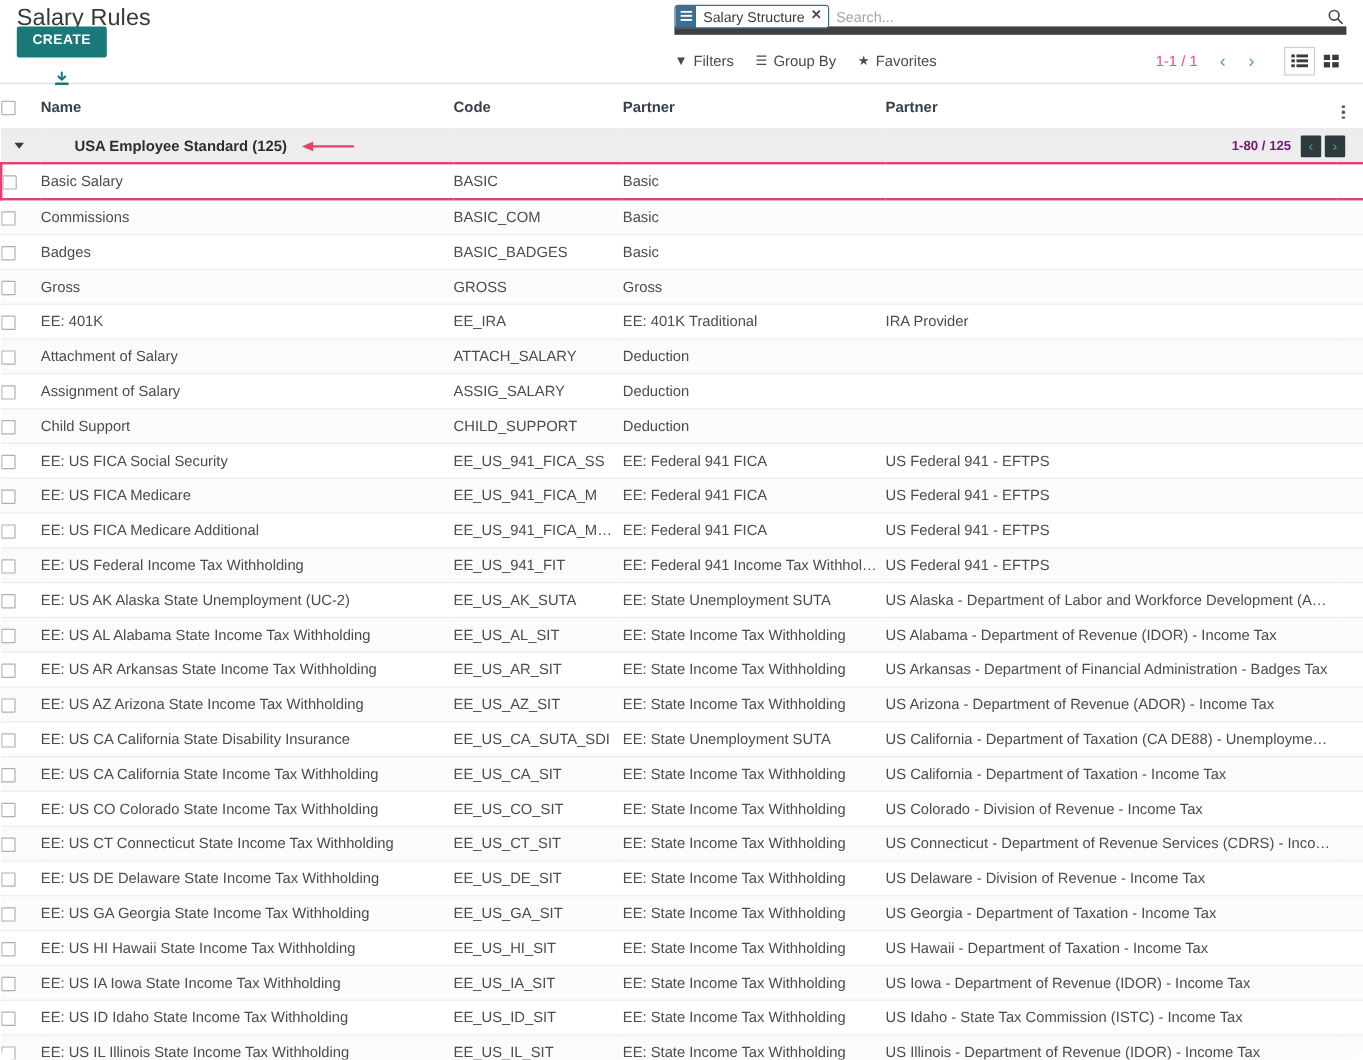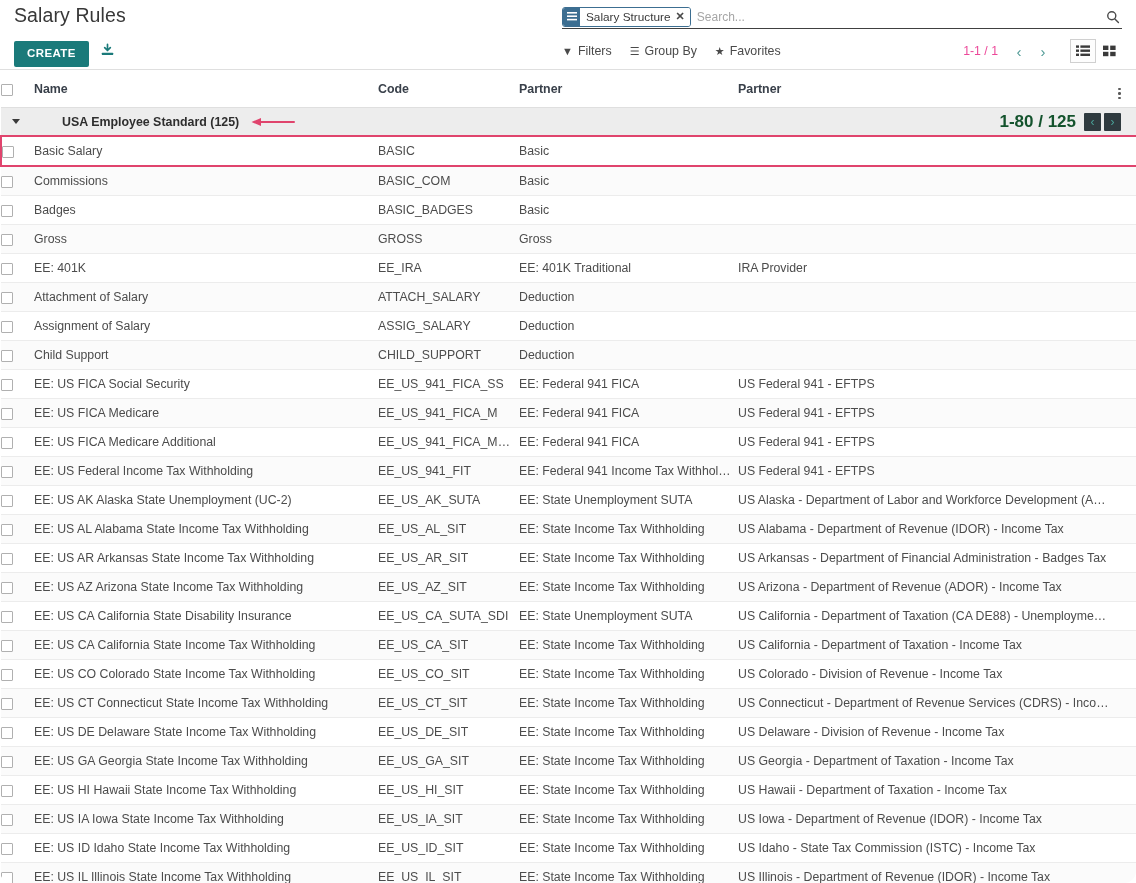--- a/index.html
+++ b/index.html
@@ -24,23 +24,25 @@
     position: absolute;
     left: 14px; top: 4px;
     font-size: 19.5px;
     color: #383838;
     font-weight: 400;
     letter-spacing: .1px;
   }
 
   .cp-buttons {
     position: absolute;
-    left: 14px; top: 41px;
-    display: flex;
+    left: 14px; top: 22px;
+    display: flex;
+    align-items: center;
     gap: 10px;
+    flex-direction: column;
   }
   .btn-create {
     background: #1a7a7a;
     color: #ffffff;
     border: none;
     font-family: "Liberation Sans", sans-serif;
     font-size: 11.5px;
     font-weight: 700;
     letter-spacing: .4px;
     padding: 7px 13px 7px 13px;
@@ -56,21 +58,21 @@
     color: #1a7a7a;
   }
   .btn-upload svg { display: block; }
 
   
   .searchview {
     position: absolute;
     left: 562px; top: 5px;
     right: 14px;
     height: 24px;
-    border-bottom: 1px solid #404040;
+    border-bottom: 7px solid #404040;
     display: flex;
     align-items: center;
   }
   .facet {
     display: flex;
     align-items: stretch;
     height: 20px;
     border-radius: 3px;
     overflow: hidden;
     border: 1px solid #3c6e91;
@@ -277,22 +279,22 @@
   }
   .group-pager {
     margin-left: auto;
     display: flex;
     align-items: center;
     gap: 3px;
     padding-right: 12px;
   }
   .group-pager .gp-val {
     font-weight: 700;
-    font-size: 17px;
-    color: #14532d;
+    font-size: 11px;
+    color: #701a75;
     margin-right: 5px;
   }
   .gp-btn {
     width: 17px; height: 18px;
     background: #2f3a3f;
     color: #49a39a;
     display: flex;
     align-items: center;
     justify-content: center;
     font-size: 12px;

